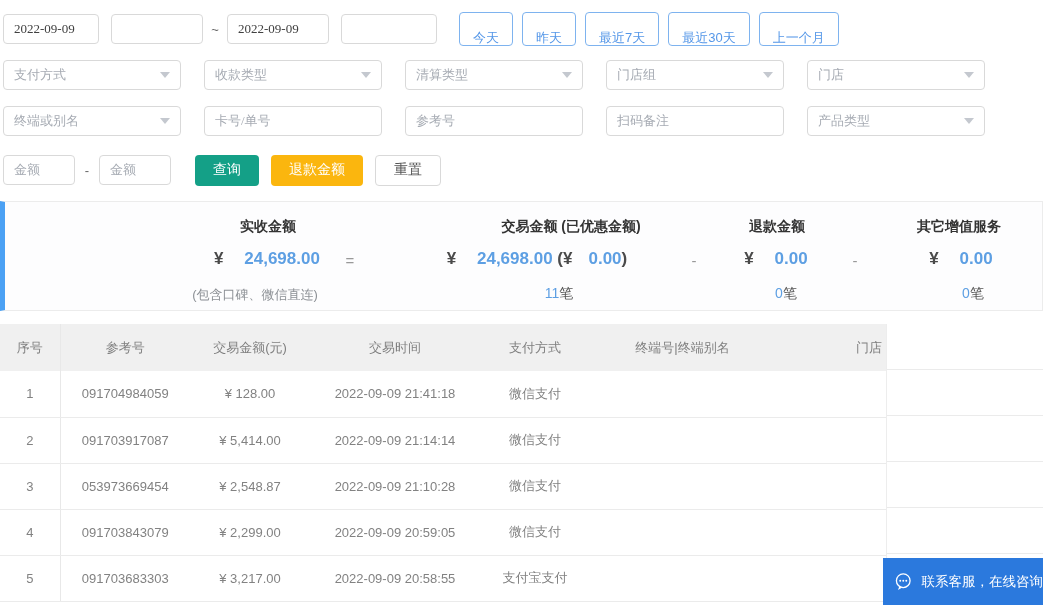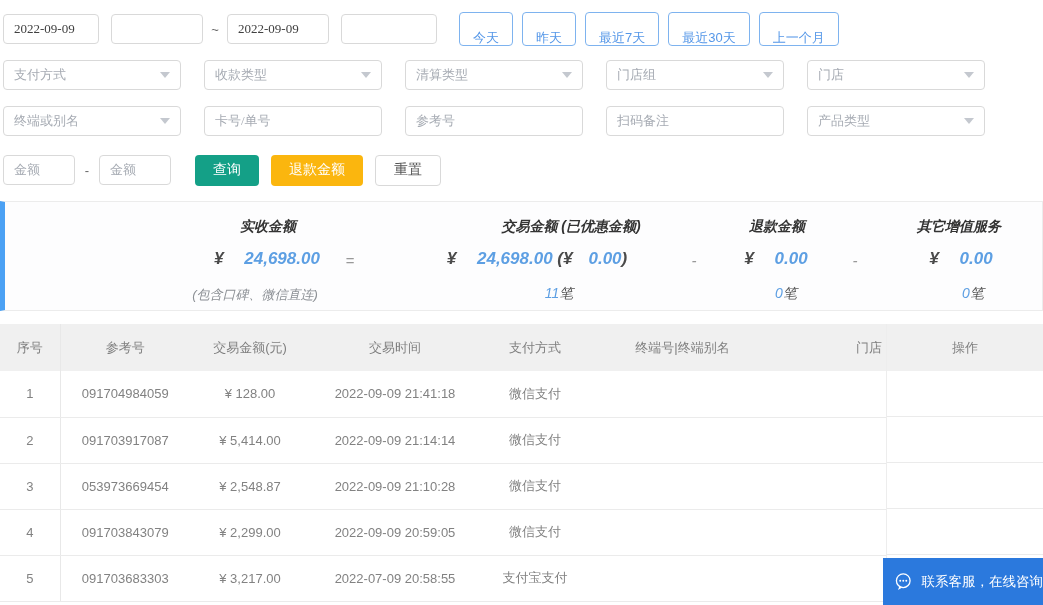--- a/index.html
+++ b/index.html
@@ -33,21 +33,20 @@
   .btn { height:31px; border:none; border-radius:4px; font-size:14px; color:#fff; cursor:pointer; padding:0 18px; font-family:inherit; }
   .btn-search { background:#14a087; margin-left:24px; }
   .btn-bill { background:#fbb60e; margin-left:12px; }
   .btn-reset { background:#fff; border:1px solid #d9d9d9; color:#555; margin-left:12px; }
 
   
   .summary {
     position:relative; margin-top:15px; height:110px; background:#fdfdfe;
     border-top:1px solid #ececec; border-bottom:1px solid #ececec; border-right:1px solid #ececec;
     border-left:5px solid #4ba1f4;
-    font-style:italic;
   }
   .summary .abs { position:absolute; transform:translateX(-50%); white-space:nowrap; }
   .s-label { top:16px; font-size:14px; font-weight:bold; color:#333; }
   .s-value { top:47px; font-size:17px; font-weight:bold; }
   .s-count { top:83px; font-size:14px; color:#555; }
   .s-note  { top:84px; font-size:13px; color:#8c9095; }
   .s-op    { top:50px; font-size:15px; color:#999; }
   .cur { color:#4a4a4a; }
   .blue { color:#5d9fe3;margin-left:16px; }
   .paren { color:#4a4a4a; font-weight:bold; }
@@ -223,30 +222,29 @@
           <td>¥ 2,299.00</td>
           <td>2022-09-09 20:59:05</td>
           <td>微信支付</td>
           <td></td>
           <td></td>
         </tr>
         <tr>
           <td class="col-no">5</td>
           <td>091703683303</td>
           <td>¥ 3,217.00</td>
-          <td>2022-07-09 20:58:55</td>
+          <td>2022-09-09 20:58:55</td>
           <td>支付宝支付</td>
           <td></td>
           <td></td>
         </tr>
       </tbody>
     </table>
 
     <div class="op-col">
-      <div class="op-head">操作</div>
       <div class="op-cell"></div>
       <div class="op-cell"></div>
       <div class="op-cell"></div>
       <div class="op-cell"></div>
       <div class="op-cell"></div>
     </div>
   </div>
 
   <div class="chat">
     <svg width="27" height="27" viewBox="0 0 27 27">

